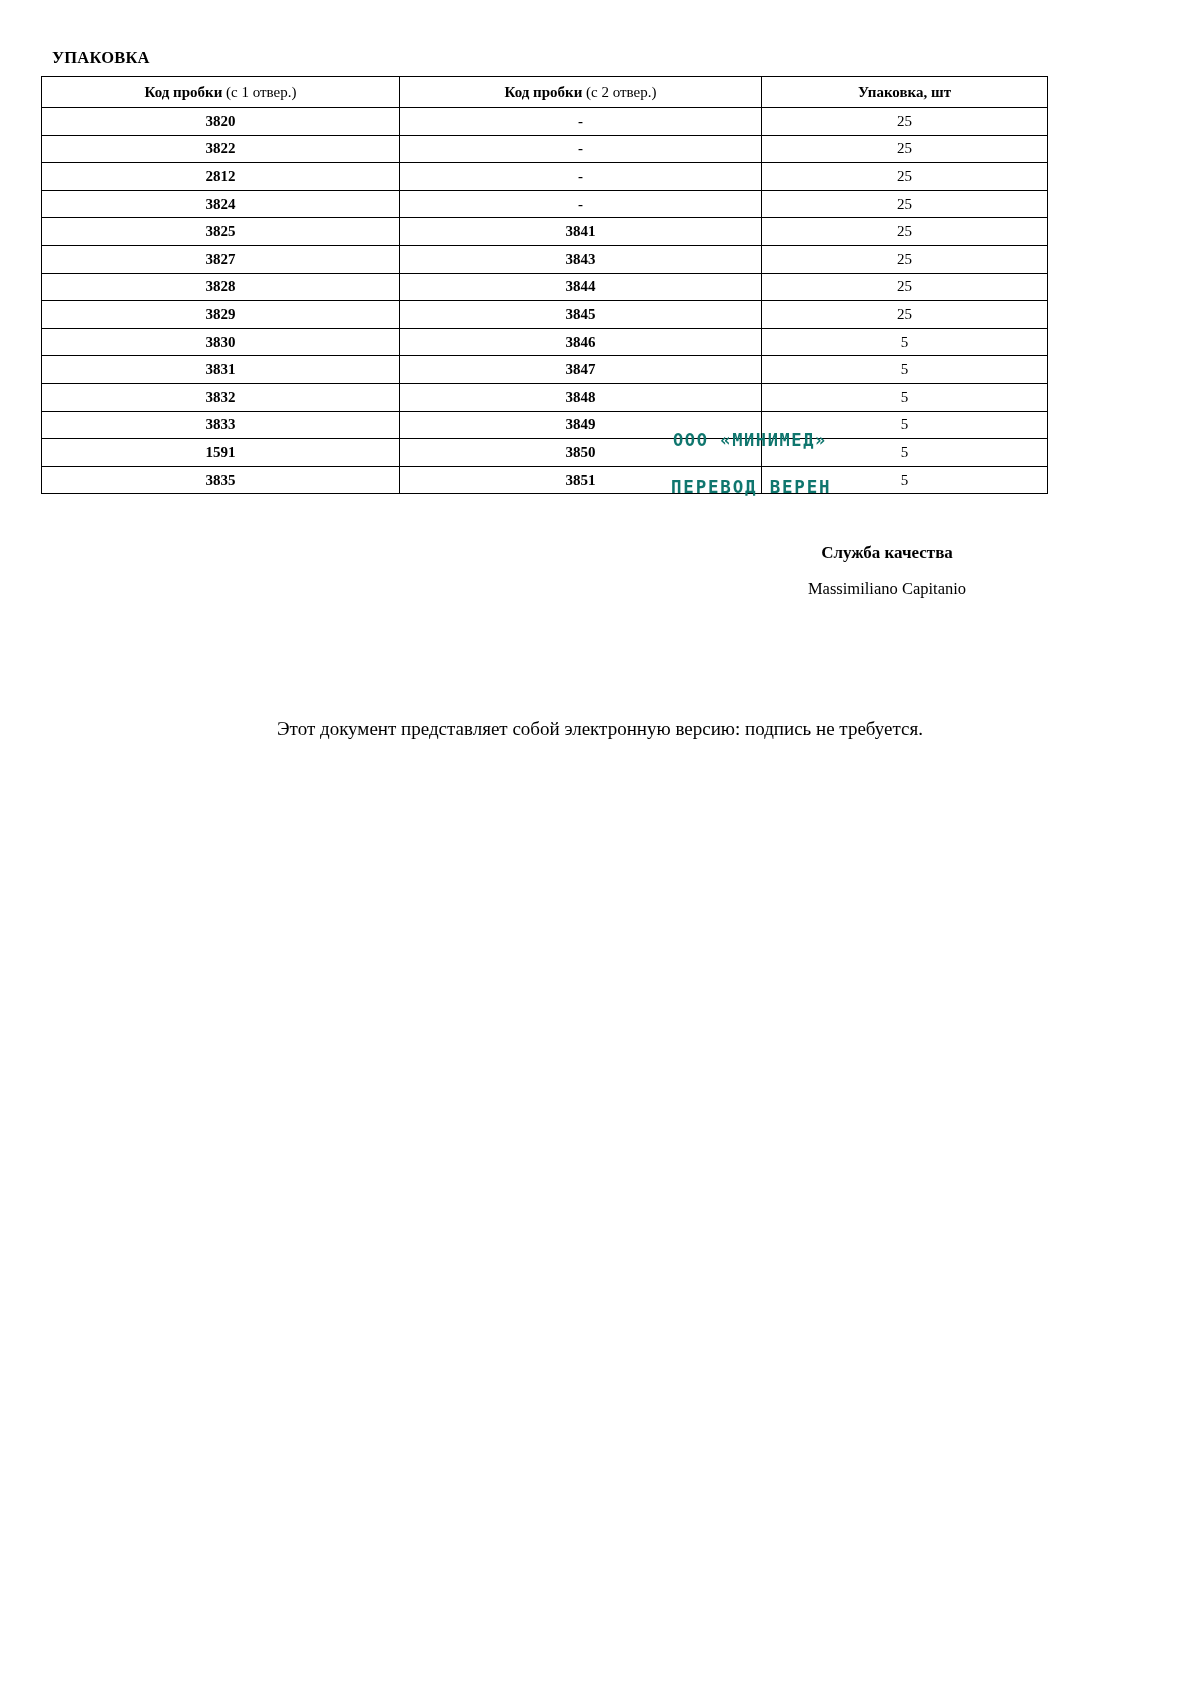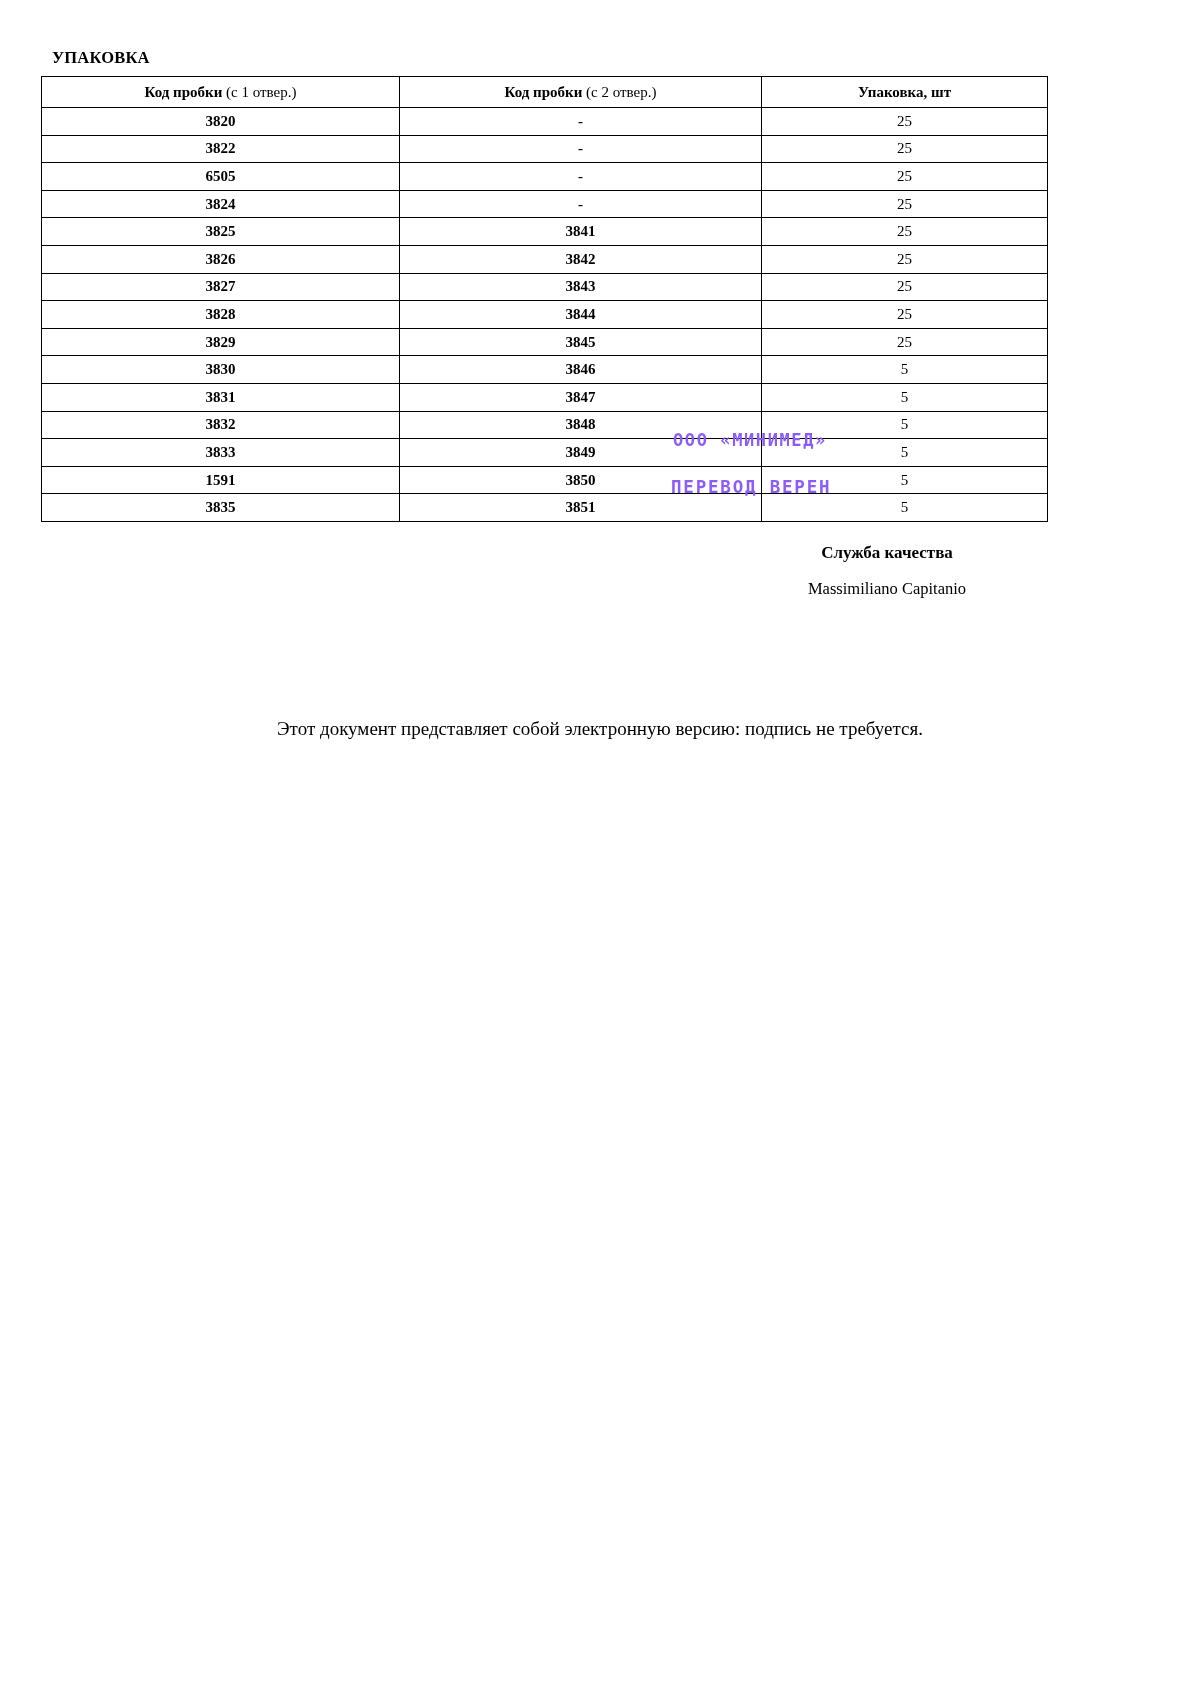--- a/index.html
+++ b/index.html
@@ -60,21 +60,21 @@
   }
   table.packaging td.qty {
     font-weight: normal;
   }
   col.c1 { width: 358px; }
   col.c2 { width: 362px; }
   col.c3 { width: 286px; }
 
   .stamp {
     position: absolute;
-    color: #8b5cf6;
+    color: #0f766e;
     font-family: "DejaVu Sans Mono", monospace;
     font-weight: bold;
     white-space: nowrap;
   }
   .stamp-line1 {
     left: 673px;
     top: 430px;
     font-size: 17px;
     letter-spacing: 1.6px;
   }
@@ -145,37 +145,32 @@
         <td>3820</td>
         <td>-</td>
         <td class="qty">25</td>
       </tr>
       <tr>
         <td>3822</td>
         <td>-</td>
         <td class="qty">25</td>
       </tr>
       <tr>
-        <td>6505</td>
+        <td>2812</td>
         <td>-</td>
         <td class="qty">25</td>
       </tr>
       <tr>
         <td>3824</td>
         <td>-</td>
         <td class="qty">25</td>
       </tr>
       <tr>
         <td>3825</td>
         <td>3841</td>
-        <td class="qty">25</td>
-      </tr>
-      <tr>
-        <td>3826</td>
-        <td>3842</td>
         <td class="qty">25</td>
       </tr>
       <tr>
         <td>3827</td>
         <td>3843</td>
         <td class="qty">25</td>
       </tr>
       <tr>
         <td>3828</td>
         <td>3844</td>

